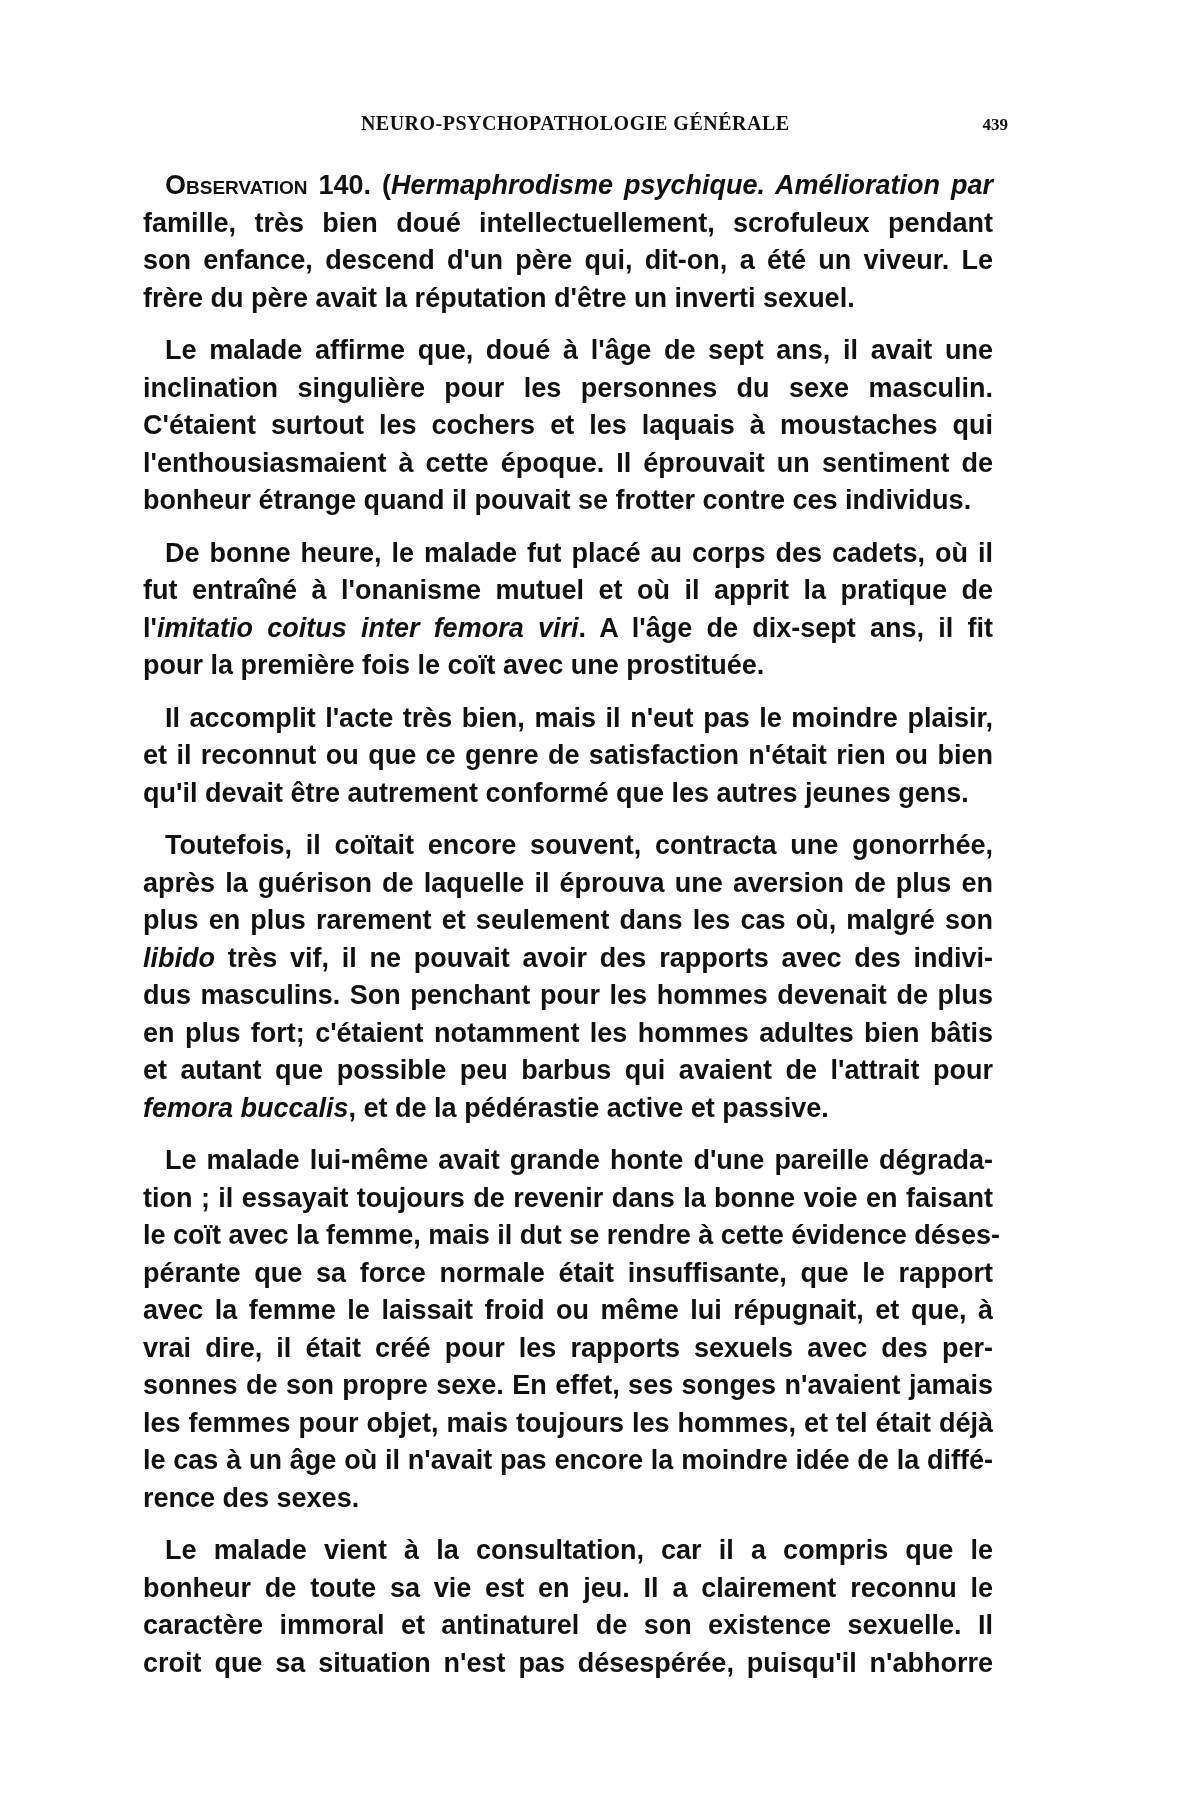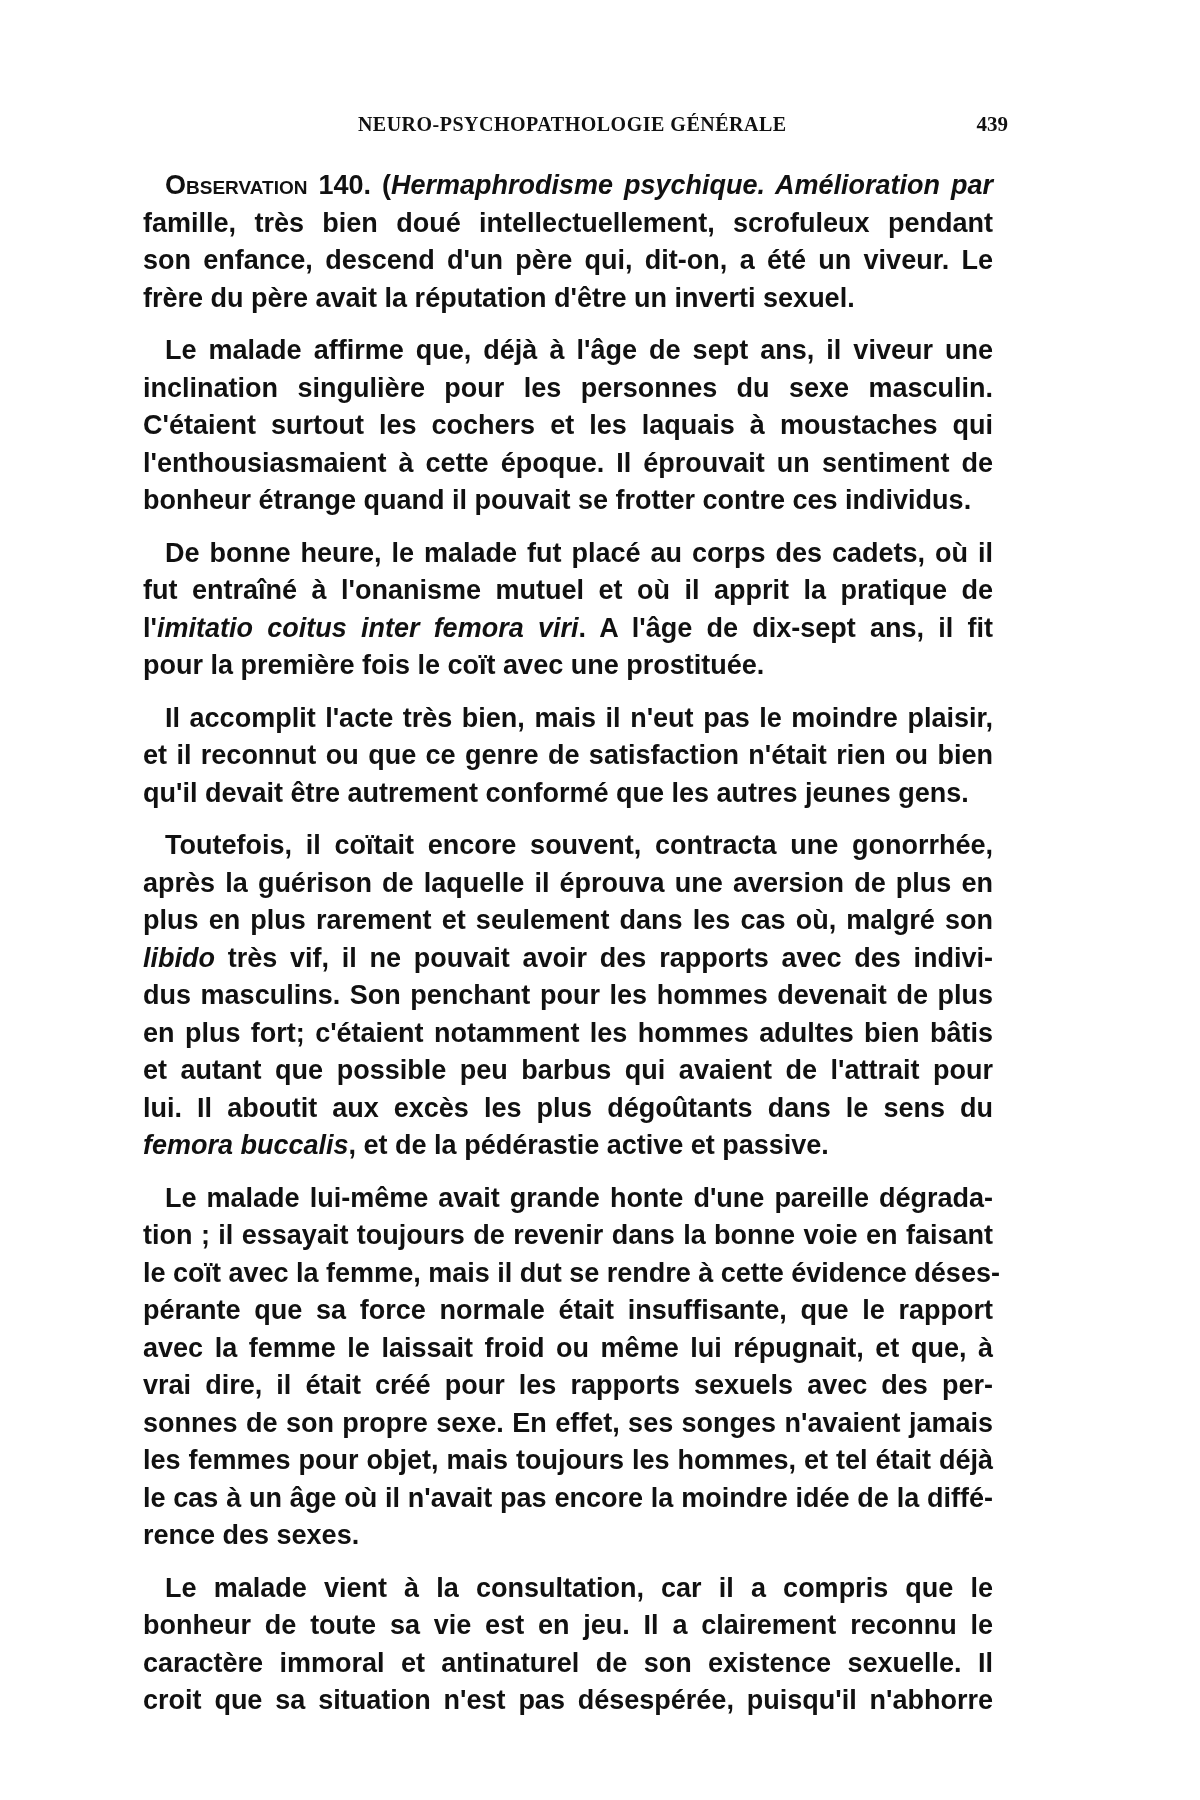--- a/index.html
+++ b/index.html
@@ -10,21 +10,21 @@
     color: #111111;
   }
   .running-head {
     display: flex; justify-content: center; align-items: baseline;
     height: 40px; margin-bottom: 14px;
   }
   .running-title {
     flex: 1; text-align: center; font-size: 20px; font-weight: bold;
     letter-spacing: 0.5px; padding-left: 40px;
   }
-  .page-number { font-size: 21px; font-weight: bold; }
+  .page-number { font-size: 17px; font-weight: bold; }
   .line {
     display: block; font-size: 27px; line-height: 37.5px; height: 37.5px;
     font-weight: bold; white-space: nowrap; text-align: justify;
     text-align-last: justify;
     font-family: "Liberation Sans Narrow", "Liberation Sans", "DejaVu Sans Condensed", sans-serif;
     transform-origin: left center;
   }
   .line.last { text-align-last: left; }
   .line.indent { padding-left: 22px; }
   .sc { font-variant: small-caps; }
@@ -40,21 +40,21 @@
     <span class="page-number">439</span>
   </div>
   <div id="body-text">
       <div class="para">
         <span class="line indent"><span><span class="sc">Observation 140.</span><span> (</span><span class="it">Hermaphrodisme psychique. Amélioration par</span></span></span>
         <span class="line"><span><span>famille, très bien doué intellectuellement, scrofuleux pendant</span></span></span>
         <span class="line"><span><span>son enfance, descend d'un père qui, dit-on, a été un viveur. Le</span></span></span>
         <span class="line last"><span><span>frère du père avait la réputation d'être un inverti sexuel.</span></span></span>
       </div>
       <div class="para">
-        <span class="line indent"><span><span>Le malade affirme que, déjà à l'âge de sept ans, il viveur une</span></span></span>
+        <span class="line indent"><span><span>Le malade affirme que, doué à l'âge de sept ans, il avait une</span></span></span>
         <span class="line"><span><span>inclination singulière pour les personnes du sexe masculin.</span></span></span>
         <span class="line"><span><span>C'étaient surtout les cochers et les laquais à moustaches qui</span></span></span>
         <span class="line"><span><span>l'enthousiasmaient à cette époque. Il éprouvait un sentiment de</span></span></span>
         <span class="line last"><span><span>bonheur étrange quand il pouvait se frotter contre ces individus.</span></span></span>
       </div>
       <div class="para">
         <span class="line indent"><span><span>De bonne heure, le malade fut placé au corps des cadets, où il</span></span></span>
         <span class="line"><span><span>fut entraîné à l'onanisme mutuel et où il apprit la pratique de</span></span></span>
         <span class="line"><span><span>l'</span><span class="it">imitatio coitus inter femora viri</span><span>. A l'âge de dix-sept ans, il fit</span></span></span>
         <span class="line last"><span><span>pour la première fois le coït avec une prostituée.</span></span></span>
@@ -65,21 +65,20 @@
         <span class="line last"><span><span>qu'il devait être autrement conformé que les autres jeunes gens.</span></span></span>
       </div>
       <div class="para">
         <span class="line indent"><span><span>Toutefois, il coïtait encore souvent, contracta une gonorrhée,</span></span></span>
         <span class="line"><span><span>après la guérison de laquelle il éprouva une aversion de plus en</span></span></span>
         <span class="line"><span><span>plus en plus rarement et seulement dans les cas où, malgré son</span></span></span>
         <span class="line"><span><span class="it">libido</span><span> très vif, il ne pouvait avoir des rapports avec des indivi-</span></span></span>
         <span class="line"><span><span>dus masculins. Son penchant pour les hommes devenait de plus</span></span></span>
         <span class="line"><span><span>en plus fort; c'étaient notamment les hommes adultes bien bâtis</span></span></span>
         <span class="line"><span><span>et autant que possible peu barbus qui avaient de l'attrait pour</span></span></span>
-        <span class="line"><span><span>lui. Il aboutit aux excès les plus dégoûtants dans le sens du</span></span></span>
         <span class="line last"><span><span class="it">femora buccalis</span><span>, et de la pédérastie active et passive.</span></span></span>
       </div>
       <div class="para">
         <span class="line indent"><span><span>Le malade lui-même avait grande honte d'une pareille dégrada-</span></span></span>
         <span class="line"><span><span>tion ; il essayait toujours de revenir dans la bonne voie en faisant</span></span></span>
         <span class="line"><span><span>le coït avec la femme, mais il dut se rendre à cette évidence déses-</span></span></span>
         <span class="line"><span><span>pérante que sa force normale était insuffisante, que le rapport</span></span></span>
         <span class="line"><span><span>avec la femme le laissait froid ou même lui répugnait, et que, à</span></span></span>
         <span class="line"><span><span>vrai dire, il était créé pour les rapports sexuels avec des per-</span></span></span>
         <span class="line"><span><span>sonnes de son propre sexe. En effet, ses songes n'avaient jamais</span></span></span>

